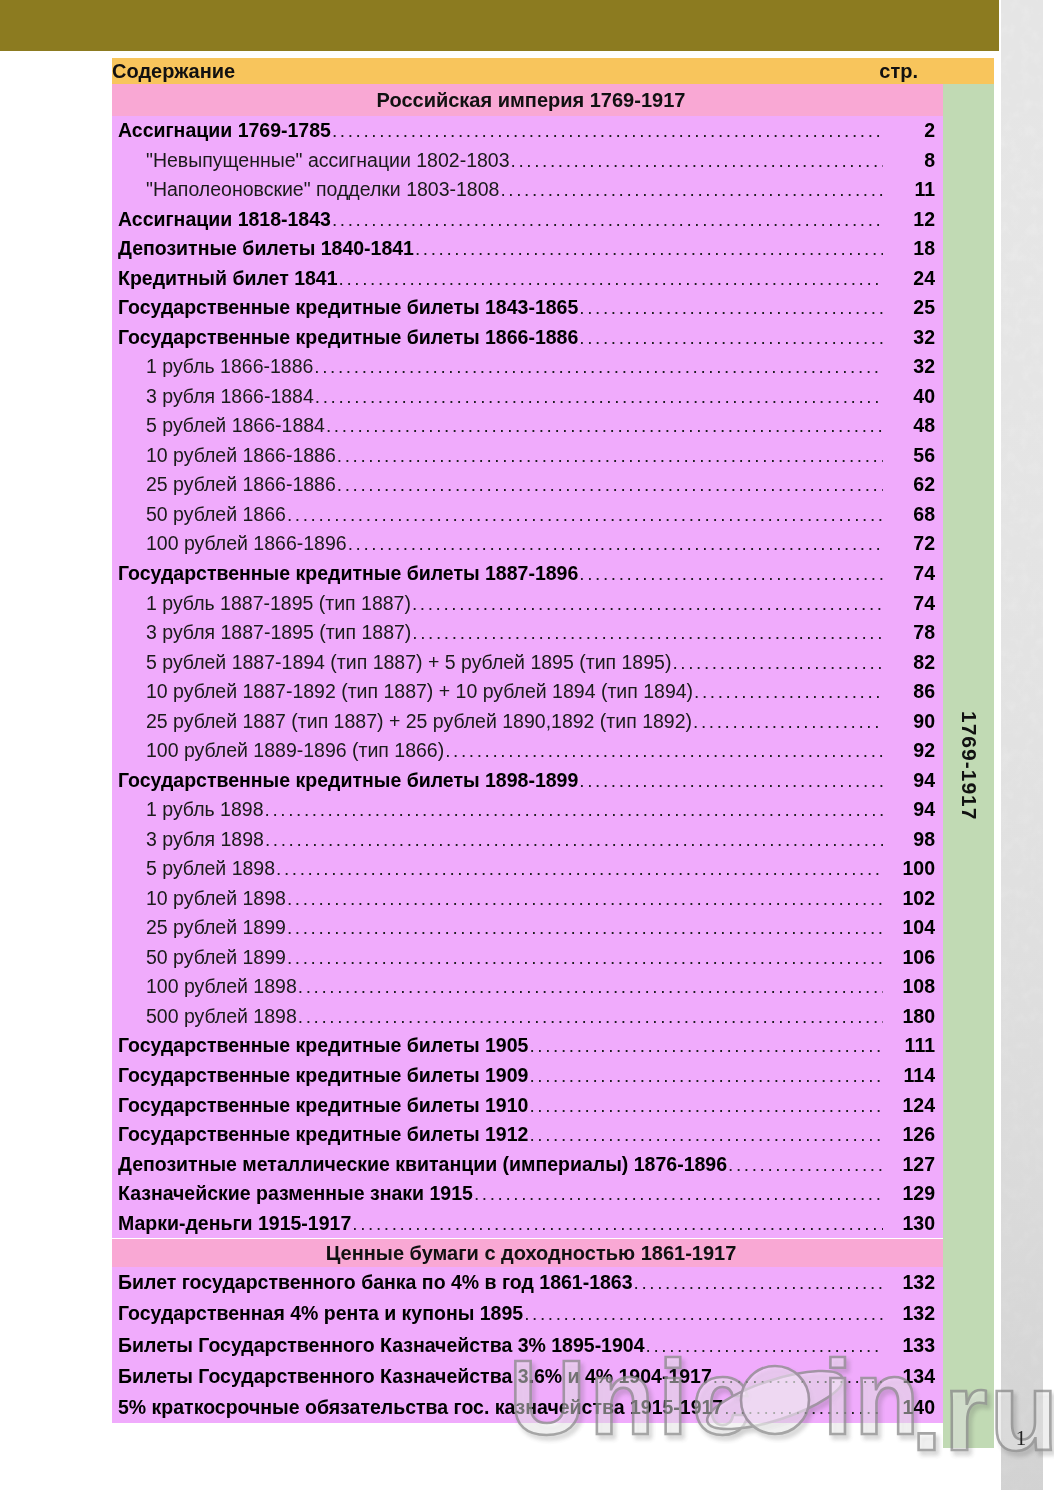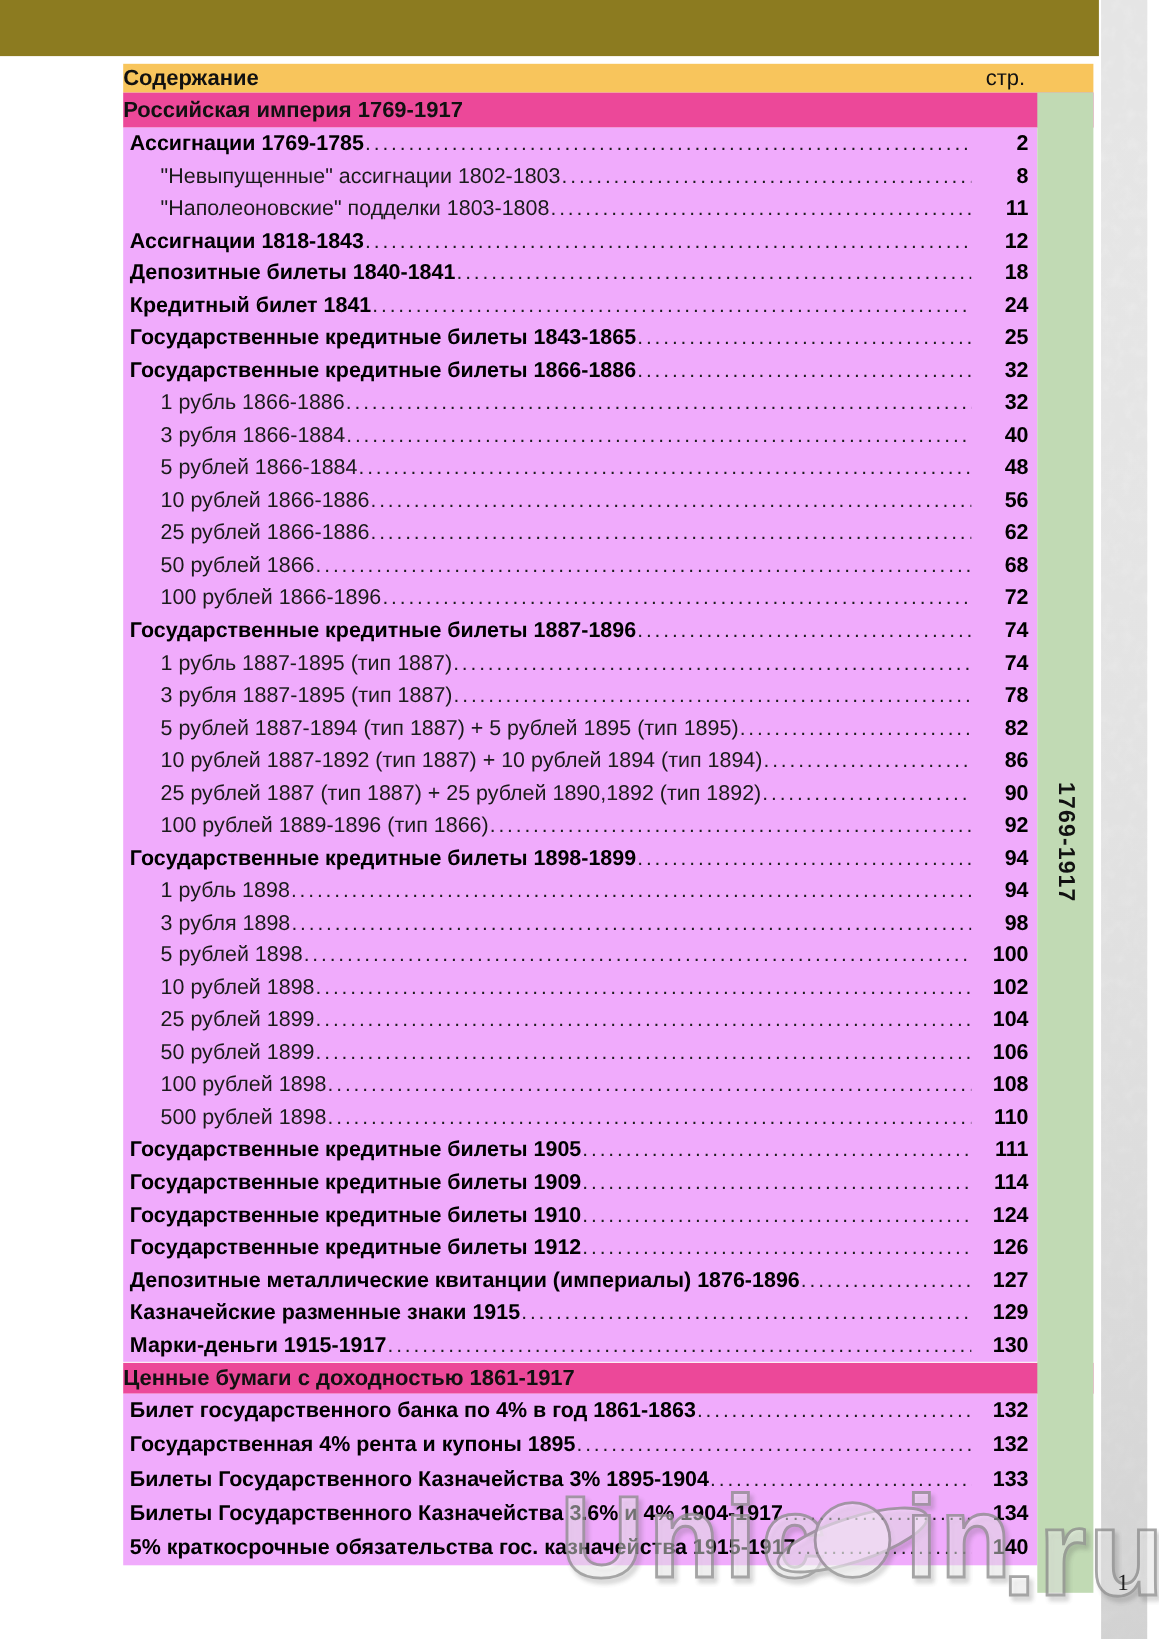--- a/index.html
+++ b/index.html
@@ -13,26 +13,26 @@
   .texture{position:absolute;left:1001px;top:0;width:42px;height:1490px;}
   .content{position:absolute;left:112px;top:58px;width:882px;}
   .toc-header{
     position:relative;height:26px;background:#f8c55c;
   }
   .toc-title{
     position:absolute;left:0;top:0;width:800px;text-align:left;
     line-height:26px;font-weight:700;font-size:20px;color:#111;
   }
   .page-col{
-    position:absolute;right:62px;top:0;line-height:26px;
-    font-weight:400;font-size:20px;color:#111;text-align:center;
+    position:absolute;right:76px;top:0;line-height:26px;
+    font-weight:700;font-size:20px;color:#111;text-align:center;
   }
   .band{
-    width:882px;height:32px;line-height:32px;background:#ec4899;
-    font-weight:700;font-size:20px;color:#111;
+    width:882px;height:32px;line-height:32px;background:#f9a8d4;
+    text-align:center;font-weight:700;font-size:20px;color:#111;
     box-sizing:border-box;padding-right:44px;
   }
   #sections .band:nth-child(3){height:28px;line-height:28px;margin-top:1px;}
   .rows{
     width:831px;background:#f0abfc;box-sizing:border-box;
     padding-left:6px;padding-right:8px;
   }
   .row{display:flex;white-space:nowrap;}
   .s0 .row{height:29.54px;line-height:29.54px;font-size:19.5px;}
   .s1 .row{height:31.2px;line-height:31.2px;font-size:19.5px;}
@@ -244,21 +244,21 @@
             <span class="pg">106</span>
           </div>
           <div class="row ind">
             <span class="lbl">100 рублей 1898</span>
             <span class="leader"></span>
             <span class="pg">108</span>
           </div>
           <div class="row ind">
             <span class="lbl">500 рублей 1898</span>
             <span class="leader"></span>
-            <span class="pg">110</span>
+            <span class="pg">180</span>
           </div>
           <div class="row b">
             <span class="lbl">Государственные кредитные билеты 1905</span>
             <span class="leader"></span>
             <span class="pg">111</span>
           </div>
           <div class="row b">
             <span class="lbl">Государственные кредитные билеты 1909</span>
             <span class="leader"></span>
             <span class="pg">114</span>

